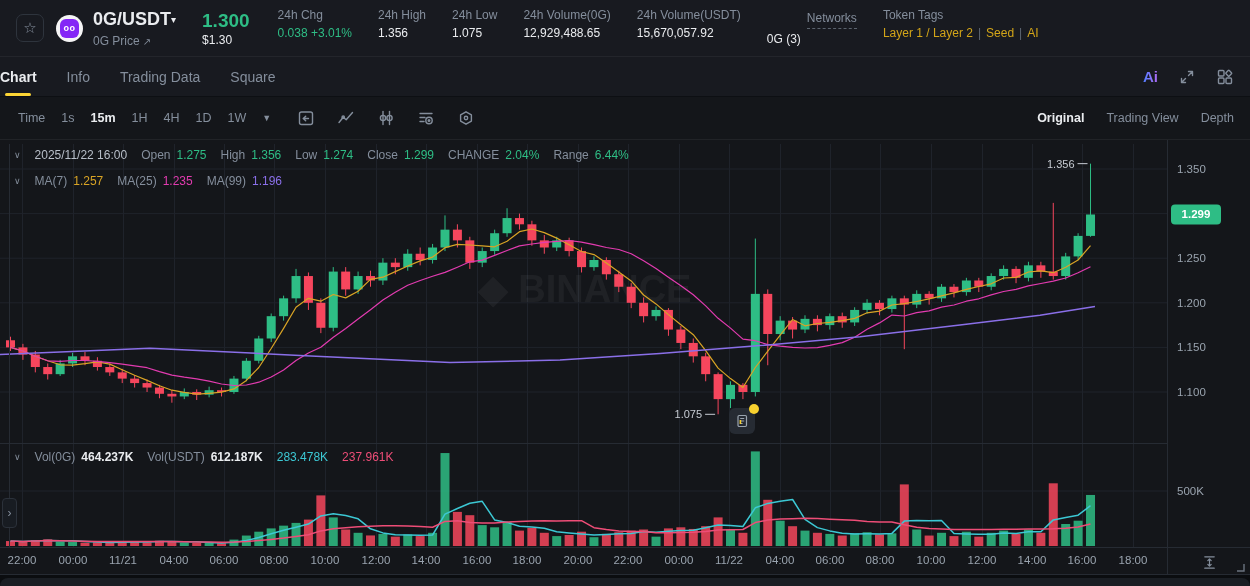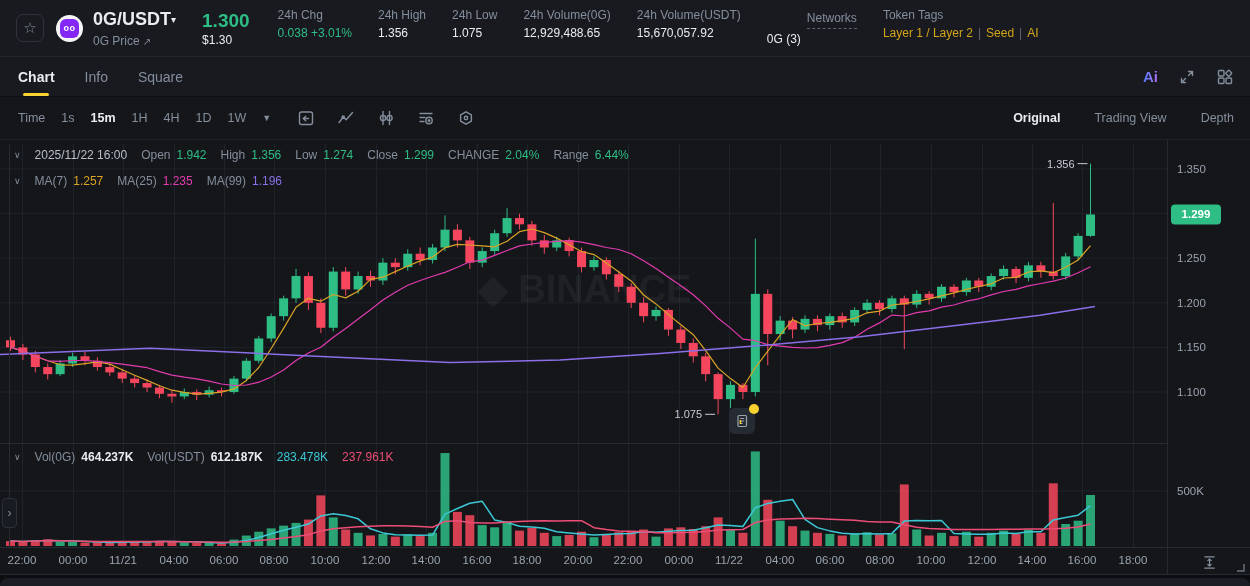--- a/index.html
+++ b/index.html
@@ -27,40 +27,40 @@
   .stats { display:flex; gap:26px; }
   .stat .lb { font-size:12px; color:#848e9c; line-height:15px; white-space:nowrap; }
   .stat .vl { font-size:12px; color:#eaecef; line-height:17px; margin-top:2px; white-space:nowrap; }
   .stat .vl.green { color:#2ebd85; }
   .lb.dashed { display:inline-block; border-bottom:1px dashed #5b636e; padding-bottom:2px;margin-left:40px; }
   .tags span.tag { color:#d3a518; }
   .tags .sep { color:#5e6673; margin:0 5px; }
 
   
   .tabrow { position:absolute; top:57px; left:0; right:0; height:40px; background:#181a20;
-            display:flex; align-items:center; padding-left:18px; border-bottom:1px solid #0d0f13; }
+            display:flex; align-items:center; border-bottom:1px solid #0d0f13; }
   .tab { position:relative; height:100%; display:flex; align-items:center; margin-right:30px;
          font-size:14px; color:#848e9c; cursor:pointer; }
   .tab.active { color:#eaecef; font-weight:bold; }
   .tab.active .und { position:absolute; bottom:0; left:50%; transform:translateX(-50%);
                      width:26px; height:3px; background:#fcd535; border-radius:2px; }
   .tabicons { position:absolute; right:16px; top:0; height:100%; display:flex; align-items:center; gap:20px; }
   .ai-txt { font-size:15px; font-weight:bold; background:linear-gradient(90deg,#4f7dff,#b36cf5);
             -webkit-background-clip:text; background-clip:text; color:transparent; -webkit-text-fill-color:transparent; cursor:pointer; }
   .ticon { stroke:#848e9c; fill:none; stroke-width:1.4; stroke-linecap:round; stroke-linejoin:round; cursor:pointer; }
 
   
   .toolbar { position:absolute; top:97px; left:0; right:0; height:43px; background:#14161a;
              display:flex; align-items:center; padding-left:18px; border-bottom:1px solid rgba(255,255,255,.06); }
   .tlabel { font-size:12.5px; color:#848e9c; margin-right:16px; }
   .ivl { font-size:12.5px; color:#848e9c; margin-right:16px; cursor:pointer; }
   .ivl.active { color:#eaecef; font-weight:bold; }
   .tcaret { font-size:9px; color:#848e9c; margin-right:8px; cursor:pointer; }
   .toolicons { display:flex; align-items:center; gap:22px; margin-left:18px; }
-  .views { position:absolute; right:16px; display:flex; gap:34px; }
+  .views { position:absolute; right:16px; display:flex; gap:22px; }
   .view { font-size:12.5px; color:#848e9c; cursor:pointer; }
   .view.active { color:#eaecef; font-weight:bold; }
 
   
   .chart { position:absolute; top:140px; left:0; width:1250px; height:435px; background:#14161a; }
   #chart-svg { position:absolute; top:0; left:0; }
   #chart-svg text { font-family:"Liberation Sans", sans-serif; }
   .lgrow { position:absolute; left:14px; display:flex; align-items:center; gap:14px; font-size:12px; z-index:3; }
   .chev { color:#848e9c; font-size:9px; cursor:pointer; }
   .dt { color:#b8bfc9; }
@@ -135,20 +135,23 @@
     </div>
   </div>
 
   <div class="tabrow">
     <div class="tab active">
         <span>Chart</span>
         <div class="und"></div>
       </div>
     <div class="tab">
         <span>Info</span>
+      </div>
+    <div class="tab">
+        <span>Trading Data</span>
       </div>
     <div class="tab">
         <span>Square</span>
       </div>
     <div class="tabicons">
       <span class="ai-txt">Ai</span>
       <svg class="ticon" width="18" height="18" viewBox="0 0 18 18">
           <path d="M10.5 3.5H14.5V7.5M7.5 14.5H3.5V10.5M14.5 3.5L10.5 7.5M3.5 14.5L7.5 10.5"></path>
         </svg>
       <svg class="ticon" width="18" height="18" viewBox="0 0 18 18">
@@ -541,21 +544,21 @@
         <text x="1133" y="424" text-anchor="middle" fill="#9aa4af" font-size="11.5">18:00</text>
         <line x1="1077.518" y1="23.647999999999996" x2="1087.518" y2="23.647999999999996" stroke="#c7ccd4"></line>
         <text x="1074.518" y="27.647999999999996" text-anchor="end" fill="#c7ccd4" font-size="11">1.356</text>
         <line x1="705.098" y1="274.3000000000001" x2="715.098" y2="274.3000000000001" stroke="#c7ccd4"></line>
         <text x="702.098" y="278.3000000000001" text-anchor="end" fill="#c7ccd4" font-size="11">1.075</text>
       </svg>
 
     <div class="lgrow" style="top:8px;">
       <span class="chev">∨</span>
       <span class="dt">2025/11/22 16:00</span>
-      <span class="fld"><span class="l">Open</span><span class="v">1.942</span></span>
+      <span class="fld"><span class="l">Open</span><span class="v">1.275</span></span>
       <span class="fld"><span class="l">High</span><span class="v">1.356</span></span>
       <span class="fld"><span class="l">Low</span><span class="v">1.274</span></span>
       <span class="fld"><span class="l">Close</span><span class="v">1.299</span></span>
       <span class="fld"><span class="l">CHANGE</span><span class="v">2.04%</span></span>
       <span class="fld"><span class="l">Range</span><span class="v">6.44%</span></span>
     </div>
 
     <div class="lgrow" style="top:34px;">
       <span class="chev">∨</span>
       <span class="fld"><span class="l">MA(7)</span><span class="v ma7">1.257</span></span>

